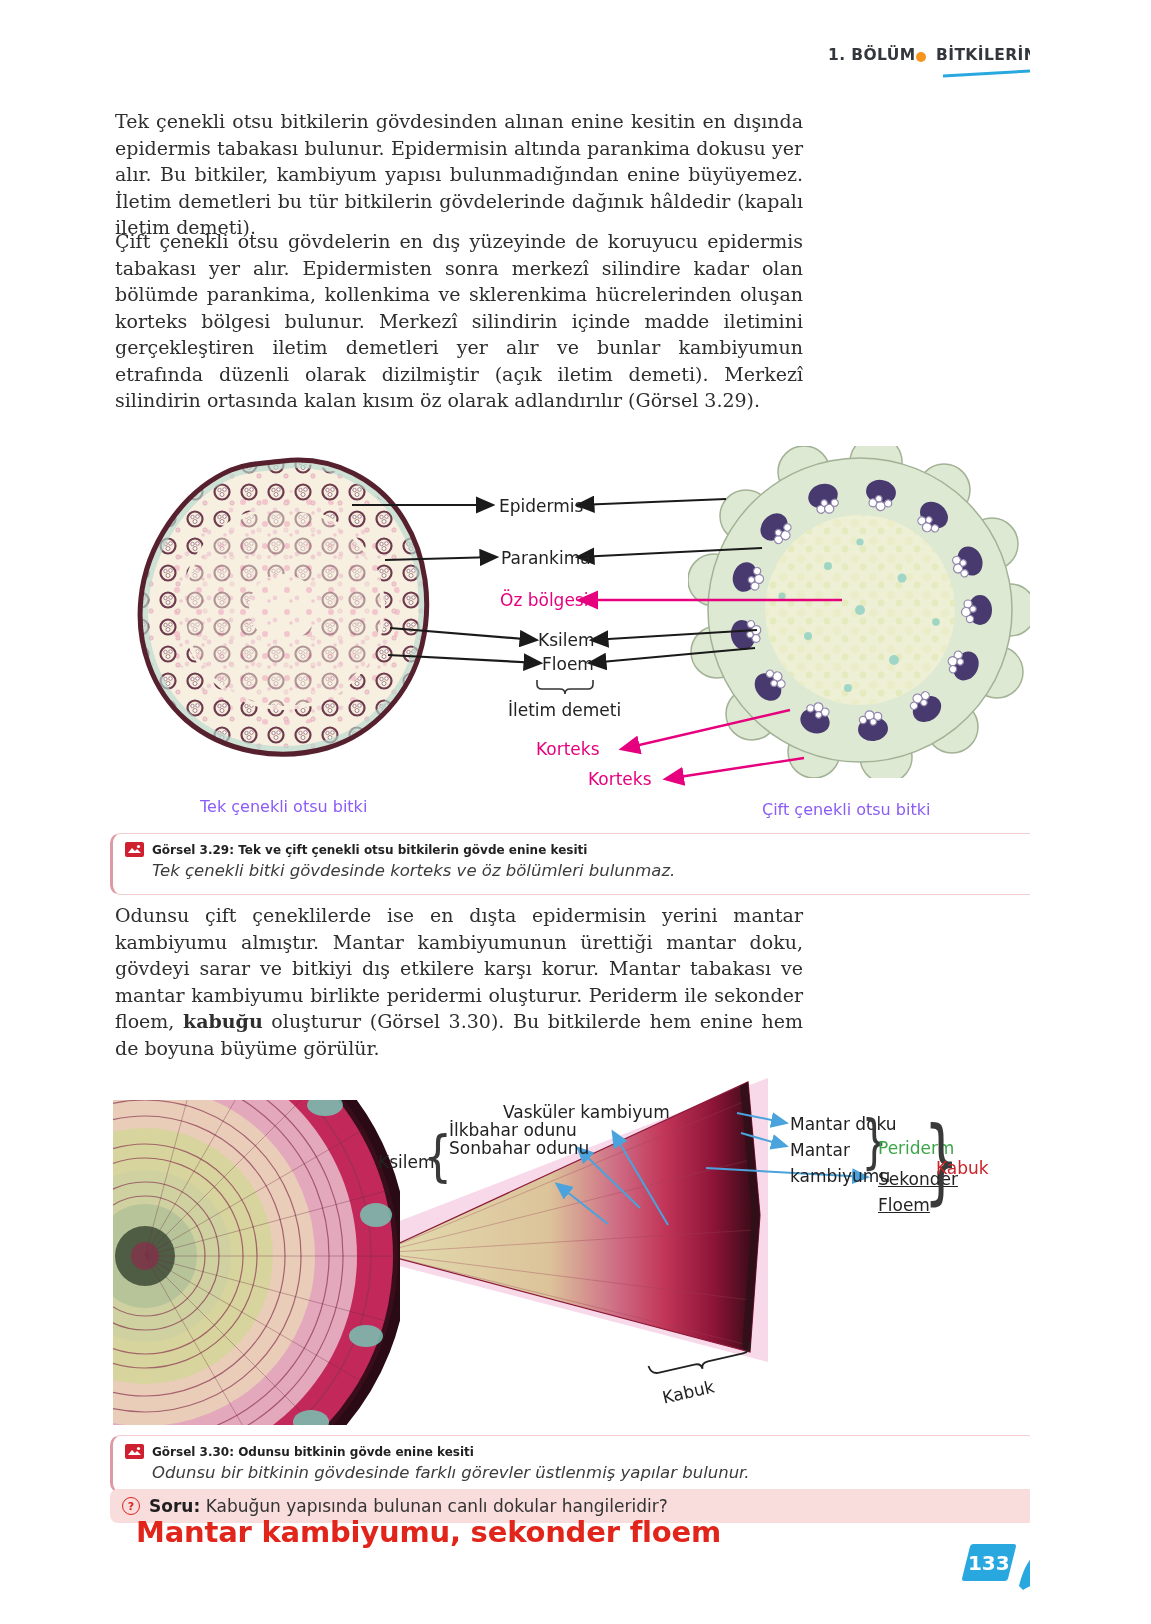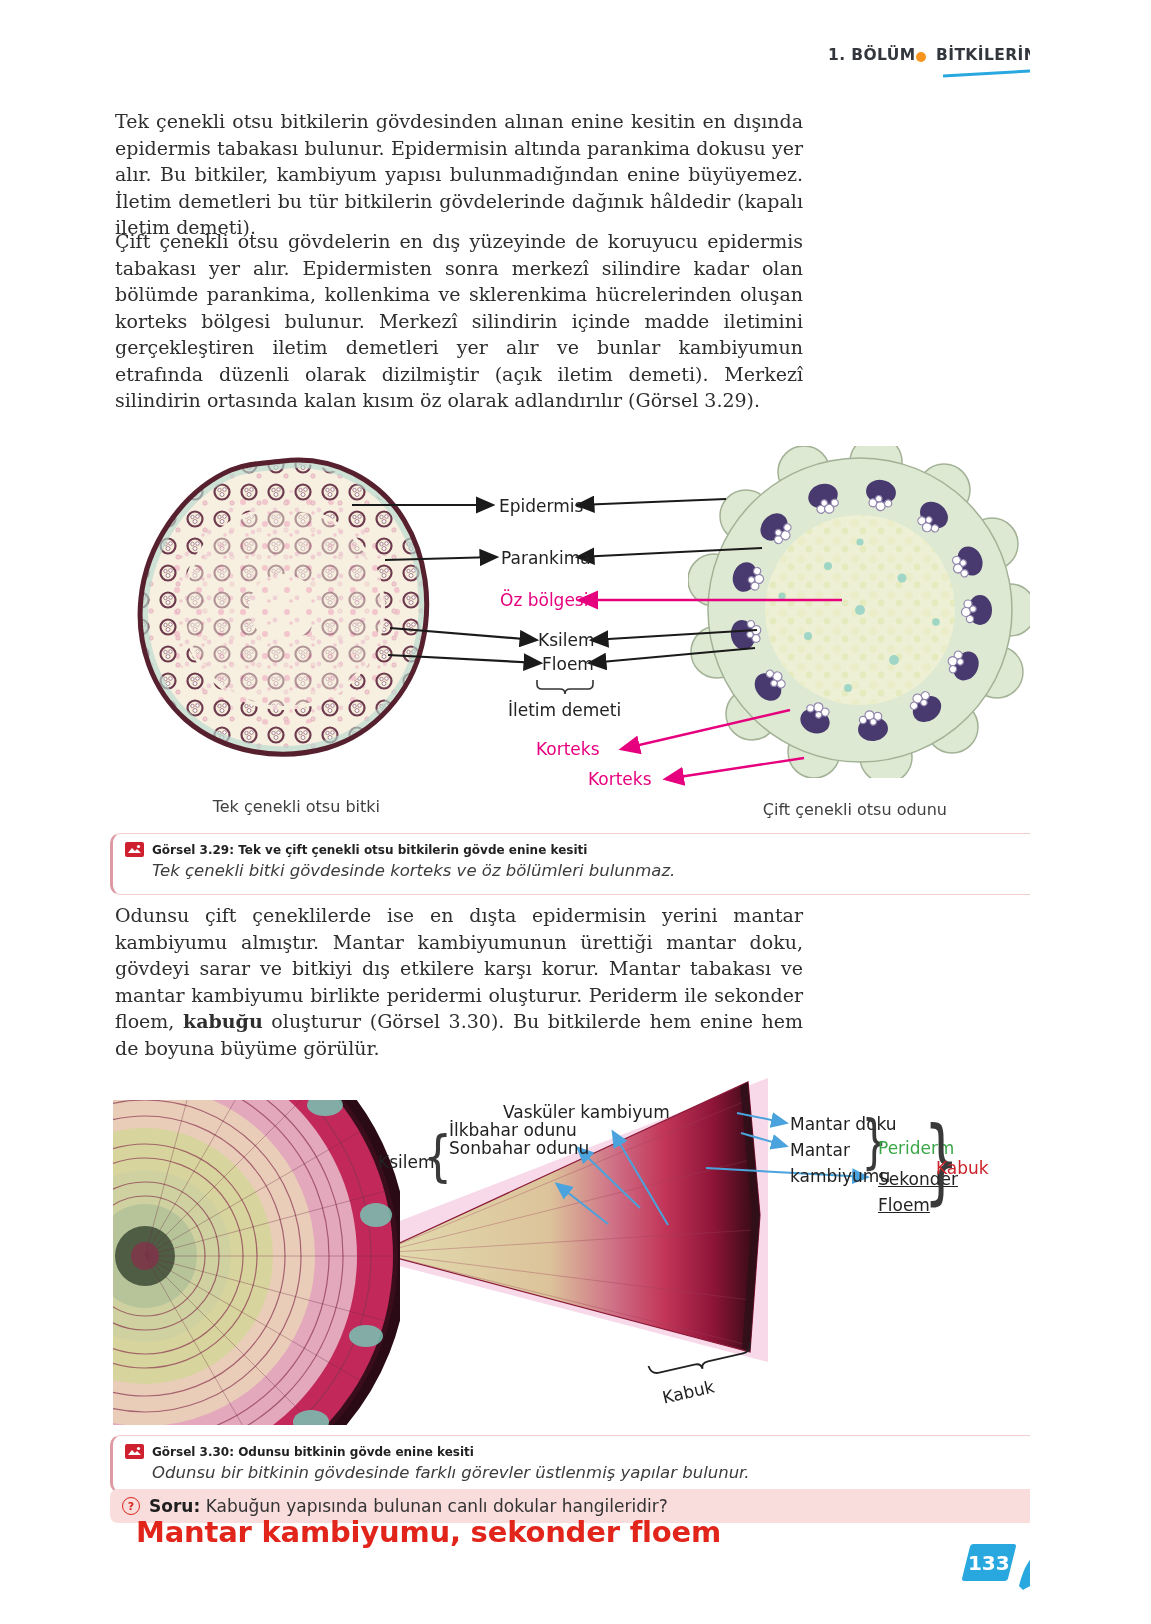--- a/index.html
+++ b/index.html
@@ -8,21 +8,21 @@
   .abs{position:absolute;}
   .para{position:absolute;left:115px;width:688px;margin:0;
         font-family:"DejaVu Serif",serif;font-size:19px;line-height:26.5px;
         text-align:justify;color:#2e2e2e;}
   .hdr-txt{font-size:15.5px;font-weight:600;color:#33373d;letter-spacing:.4px;white-space:nowrap;}
   .lbl{position:absolute;font-size:17px;line-height:20px;color:#222;white-space:nowrap;}
   .lbl.pink{color:#e6007e;}
   .lbl.green{color:#3aa648;text-align:center;}
   .lbl.red{color:#cc2229;}
   .wrap2{white-space:normal;line-height:26px;}
-  .figcap{position:absolute;font-size:16px;color:#404040;text-align:right;}
+  .figcap{position:absolute;font-size:16px;color:#8b5cf6;text-align:left;}
   .capbox{position:absolute;left:110px;width:928px;background:#fff;
           border:1.5px solid #f3cdd0;border-left:3px solid #dd9aa2;border-radius:10px;
           box-sizing:border-box;padding:8px 14px 6px 12px;}
   .capline{display:flex;align-items:center;gap:8px;}
   .captitle{font-size:12px;font-weight:bold;color:#222;}
   .capsub{font-size:16.5px;font-style:italic;color:#3c3c3c;margin:4px 0 0 27px;}
   .sorubox{position:absolute;left:110px;width:928px;background:#f9dcdc;border-radius:8px;
            box-sizing:border-box;padding:7px 14px 7px 12px;display:flex;align-items:center;gap:9px;}
   .soru-q{width:16px;height:16px;border:1.7px solid #d9251c;border-radius:50%;flex:0 0 auto;
           display:flex;align-items:center;justify-content:center;
@@ -171,21 +171,21 @@
 
   <span class="lbl" style="left:499px;top:496px;">Epidermis</span>
   <span class="lbl" style="left:501px;top:548px;">Parankima</span>
   <span class="lbl pink" style="left:500px;top:590px;">Öz bölgesi</span>
   <span class="lbl" style="left:538px;top:630px;">Ksilem</span>
   <span class="lbl" style="left:542px;top:654px;">Floem</span>
   <span class="lbl" style="left:508px;top:700px;">İletim demeti</span>
   <span class="lbl pink" style="left:536px;top:739px;">Korteks</span>
   <span class="lbl pink" style="left:588px;top:769px;text-align:right;">Korteks</span>
   <div class="figcap" style="left:200px;top:797px;width:180px;">Tek çenekli otsu bitki</div>
-  <div class="figcap" style="left:762px;top:800px;width:185px;">Çift çenekli otsu odunu</div>
+  <div class="figcap" style="left:762px;top:800px;width:185px;">Çift çenekli otsu bitki</div>
 
   <div class="capbox" style="top:833px;height:62px;">
     <div class="capline">
       <svg width="19" height="15">
         <rect width="19" height="15" rx="2" fill="#cf2030"></rect>
         <path d="M3 11 L7 6 L10 9 L12 7 L16 11 Z" fill="#fff"></path>
         <circle cx="13.5" cy="4.5" r="1.6" fill="#fff"></circle>
       </svg>
       <span class="captitle">Görsel 3.29: Tek ve çift çenekli otsu bitkilerin gövde enine kesiti</span>
     </div>

